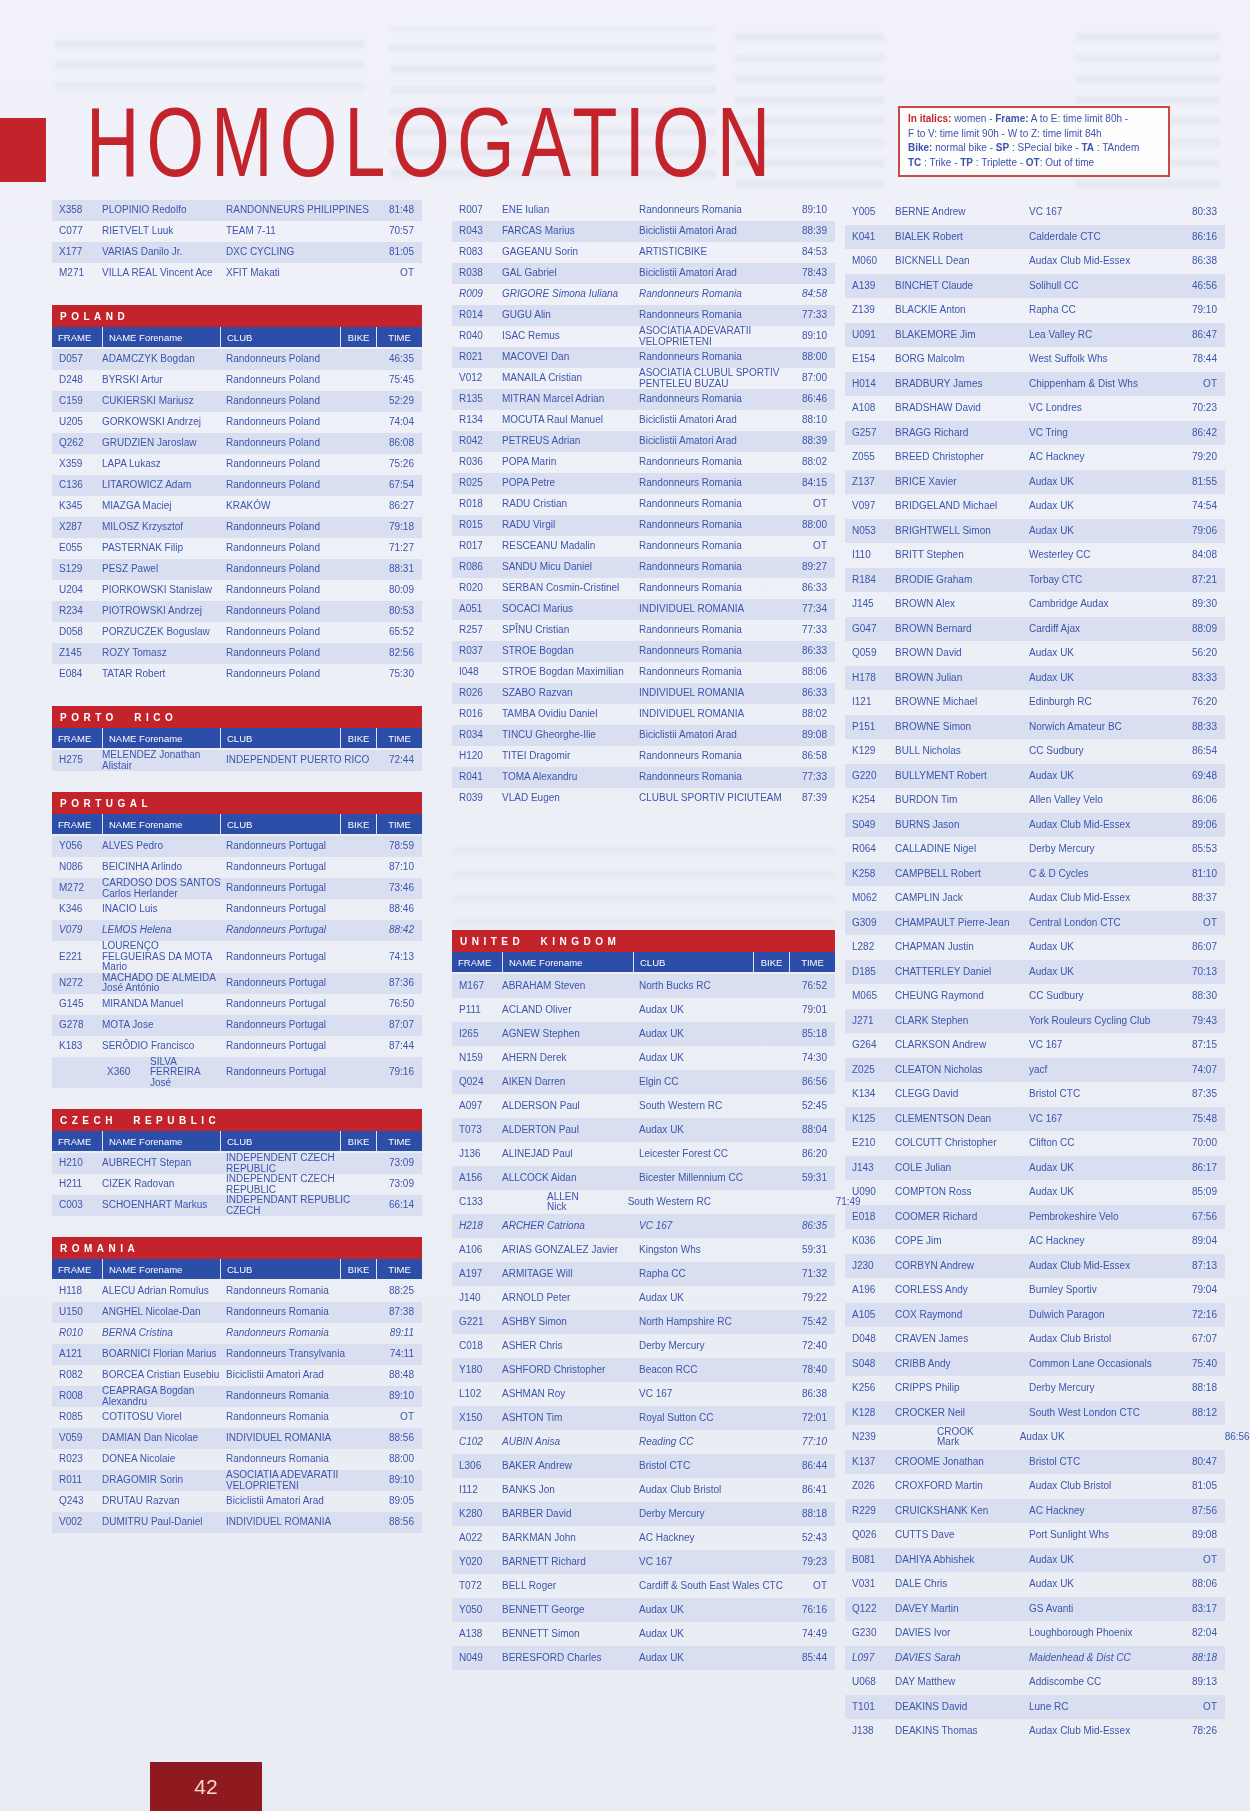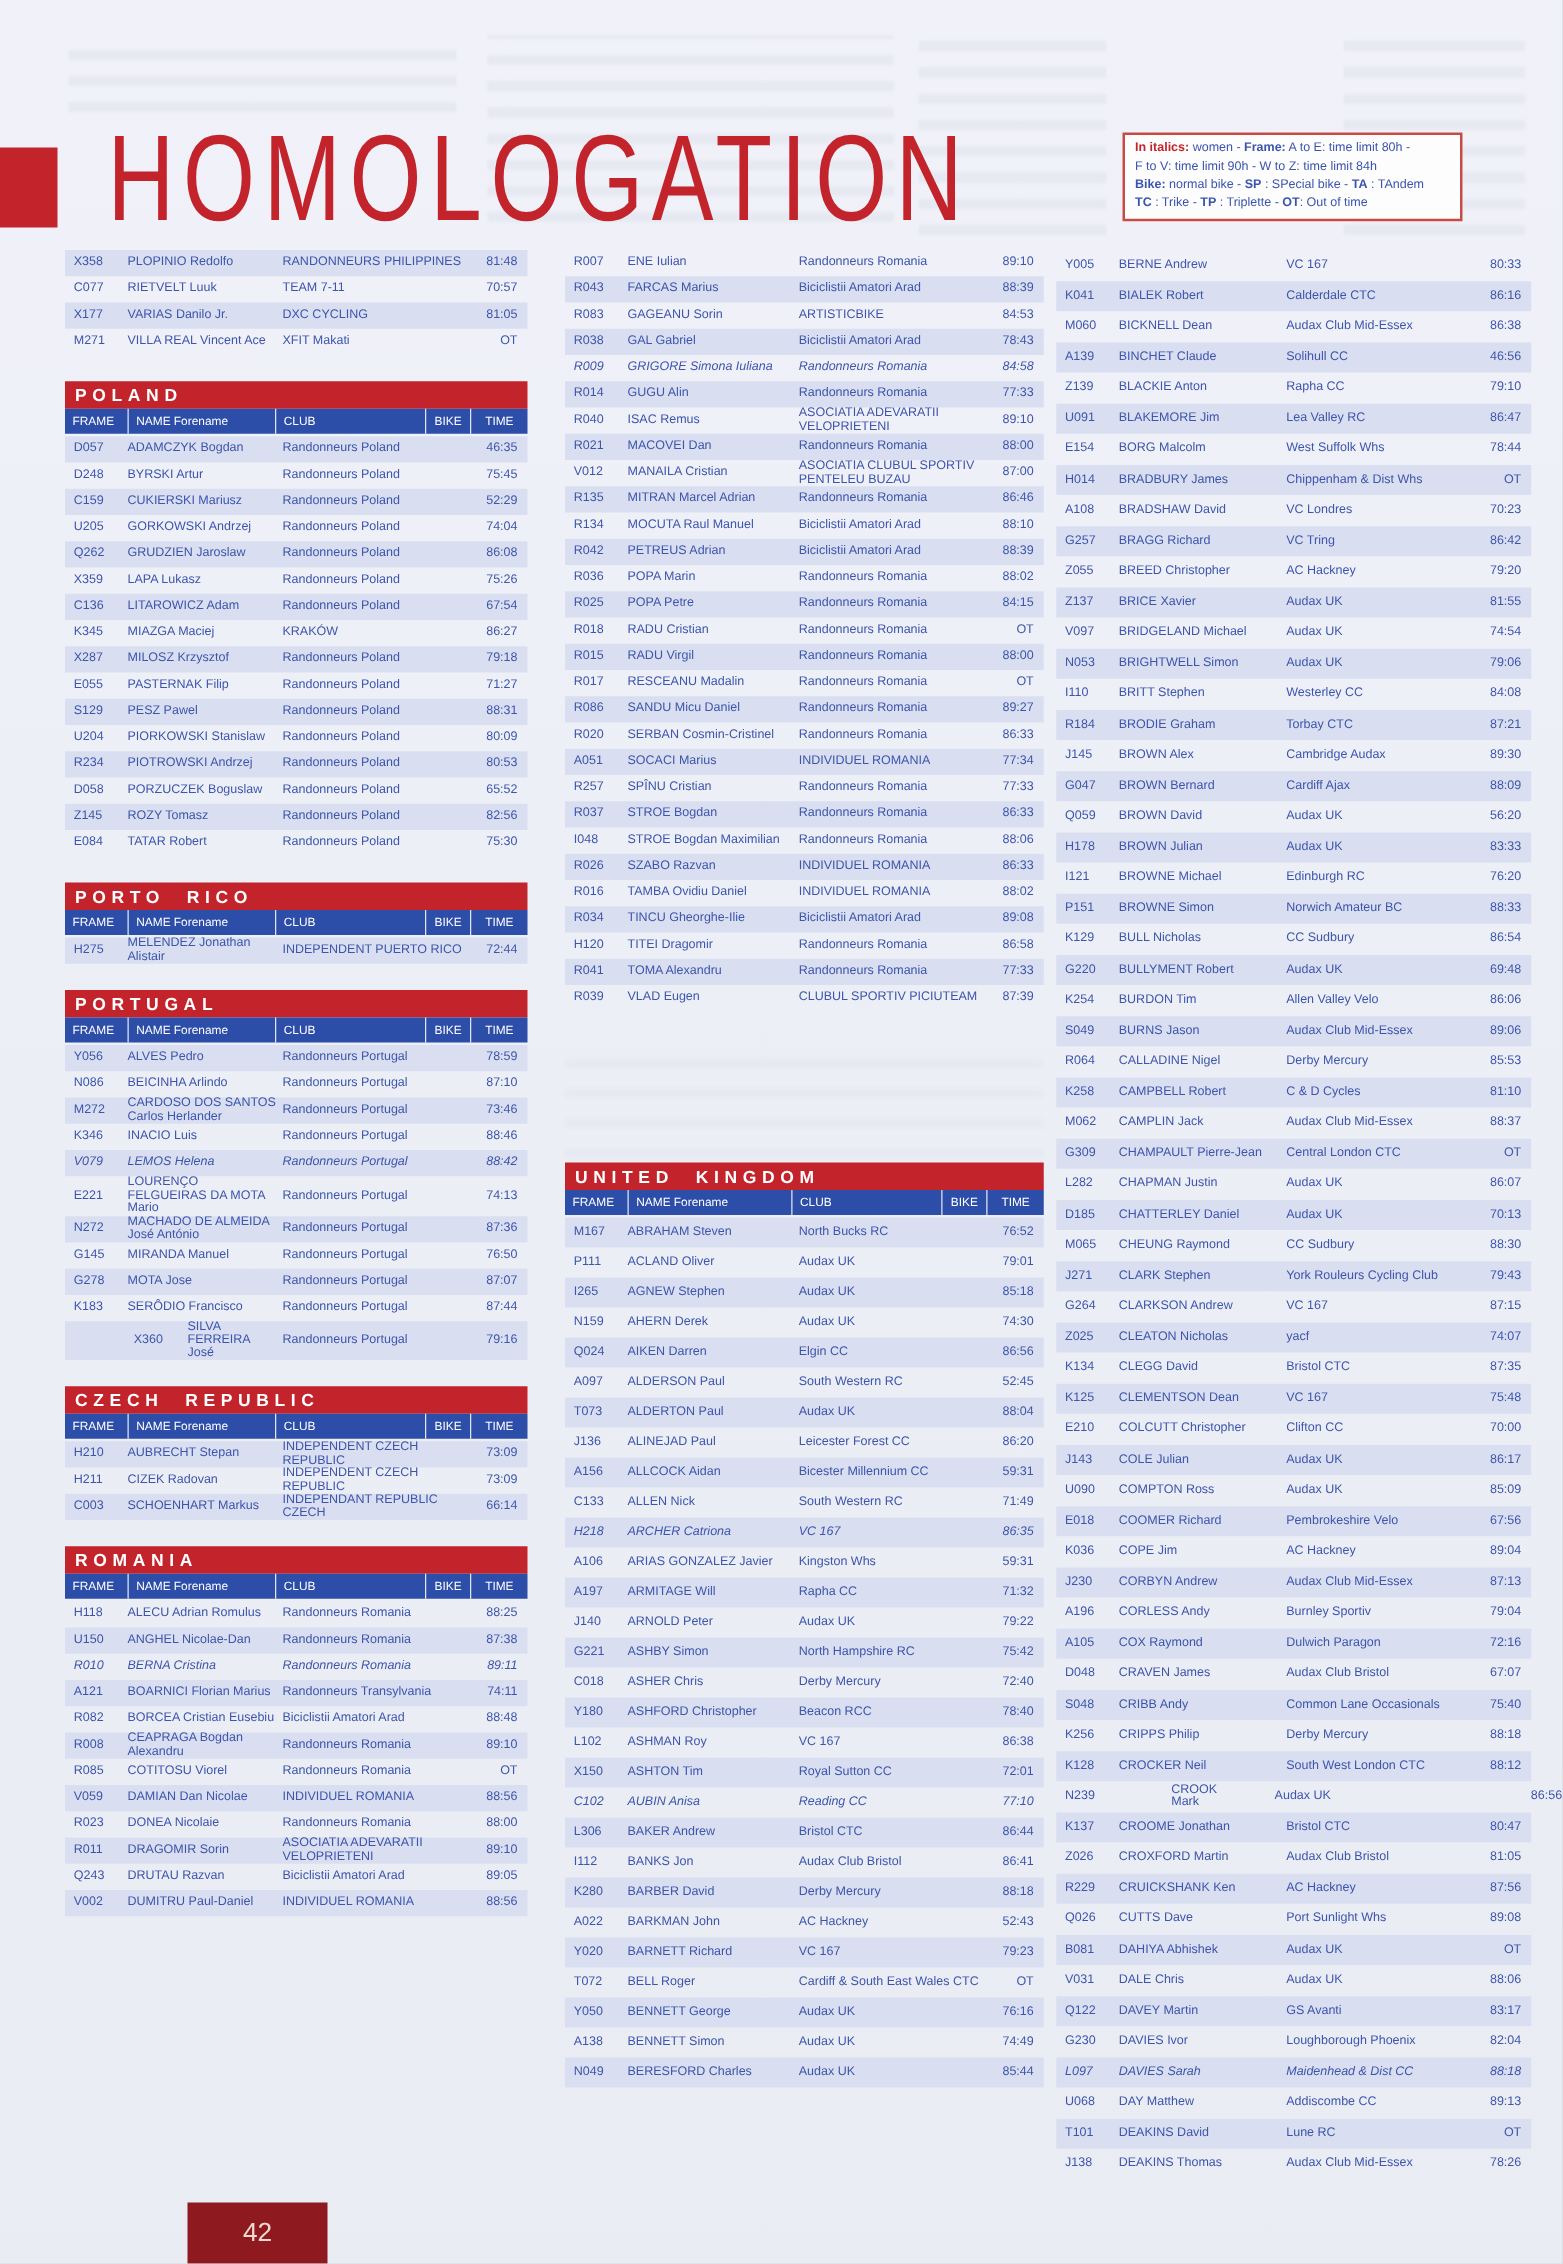--- a/index.html
+++ b/index.html
@@ -19,21 +19,21 @@
   .legend{position:absolute;left:898px;top:106px;width:252px;background:#fdfdfd;
      border:2px solid #c84a44;padding:4px 8px 5px 8px;
      font-size:10px;line-height:14.5px;color:#3b54ae;}
   .legend .b{font-weight:bold;}
   .legend .red{color:#c3242c;font-weight:bold;}
   
   .col{position:absolute;top:200px;}
   .col-1{left:52px;width:370px;}
   .col-2{left:452px;width:383px;}
   .col-3{left:845px;width:380px;}
-  .band{height:22px;background:#c3242c;color:#ffffff;font-weight:bold;font-size:14px;
+  .band{height:22px;background:#c3242c;color:#ffffff;font-weight:bold;font-size:10px;
         letter-spacing:4.5px;word-spacing:9px;display:flex;align-items:center;
         padding-left:8px;margin-top:1px;}
   .thead{display:grid;grid-template-columns:50px 1fr 120px 36px 46px;height:20px;
         background:#2c4da8;color:#fff;font-size:9.5px;align-items:center;margin-bottom:2px;}
   .th{padding-left:6px;height:100%;display:flex;align-items:center;border-left:1px solid rgba(255,255,255,.85);}
   .th-frame{border-left:none;}
   .th-bike,.th-time{justify-content:center;padding-left:0;}
   .row{display:grid;grid-template-columns:50px 1fr 150px 46px;min-height:21px;
        align-items:center;color:#3d55ad;font-size:10px;line-height:10.5px;}
   .row.shade{background:#d9dff0;}
@@ -629,21 +629,21 @@
           <div class="cell cell-name">ALINEJAD Paul</div>
           <div class="cell cell-club">Leicester Forest CC</div>
           <div class="cell cell-time">86:20</div>
         </div>
         <div class="row shade" style="min-height: 24px;">
           <div class="cell cell-frame">A156</div>
           <div class="cell cell-name">ALLCOCK Aidan</div>
           <div class="cell cell-club">Bicester Millennium CC</div>
           <div class="cell cell-time">59:31</div>
         </div>
-        <div class="row" style="min-height: 24px;">
+        <div class="row" style="min-height: 24px; gap: 45px;">
           <div class="cell cell-frame">C133</div>
           <div class="cell cell-name">ALLEN Nick</div>
           <div class="cell cell-club">South Western RC</div>
           <div class="cell cell-time">71:49</div>
         </div>
         <div class="row shade women" style="min-height: 24px;">
           <div class="cell cell-frame">H218</div>
           <div class="cell cell-name">ARCHER Catriona</div>
           <div class="cell cell-club">VC 167</div>
           <div class="cell cell-time">86:35</div>

